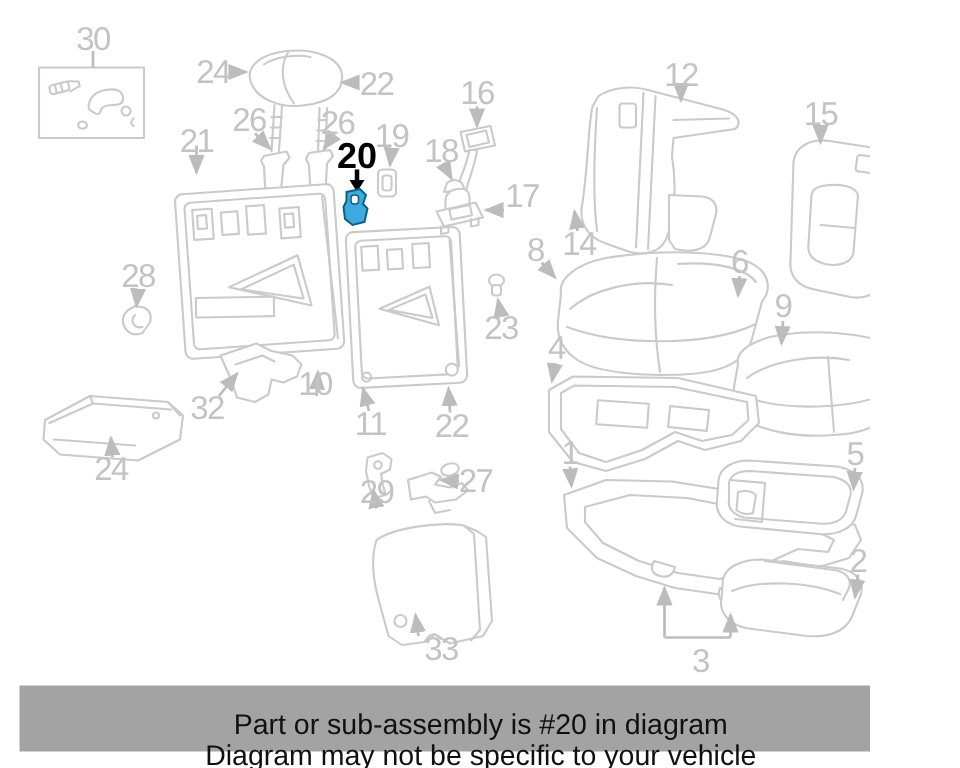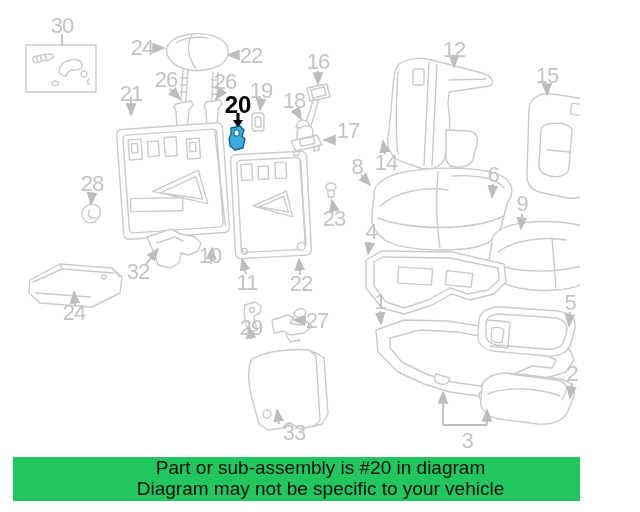--- a/index.html
+++ b/index.html
@@ -4,22 +4,22 @@
 <style>
   html,body{margin:0;padding:0;background:#fff;}
   .stage{position:relative;width:580px;height:512px;background:#fff;overflow:hidden;
          font-family:"Liberation Sans",sans-serif;}
   .art{position:absolute;left:0;top:0;}
   .lbl{position:absolute;transform:translate(-50%,-50%);
        font:22px "Liberation Sans",sans-serif;color:#c3c3c3;letter-spacing:-1px;
        white-space:nowrap;user-select:none;}
   .lbl.hl{font-weight:bold;font-size:24px;color:#000;letter-spacing:0;}
   .banner{position:absolute;left:13px;top:457px;width:615px;height:44px;
-          background:#22c55e;color:#101010;text-align:center;
-          font:19px/21px "Liberation Sans",sans-serif;padding-top:0;box-sizing:border-box;}
+          background:#a3a3a3;color:#101010;text-align:center;
+          font:19px/21px "Liberation Sans",sans-serif;padding-top:16px;box-sizing:border-box;}
   svg .ln{stroke:#cacaca;fill:none;stroke-width:1.4;stroke-linejoin:round;stroke-linecap:round;}
   svg .f {stroke:#cacaca;fill:#ffffff;stroke-width:1.4;stroke-linejoin:round;stroke-linecap:round;}
   svg .ar{stroke:#bcbcbc;fill:none;stroke-width:1.8;}
 </style>
 </head>
 <body>
 
 <div class="stage">
 
   <svg class="art" width="640" height="457" viewBox="0 0 640 457">

